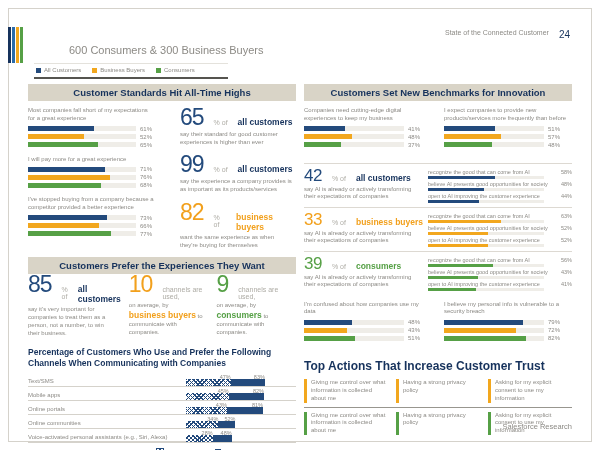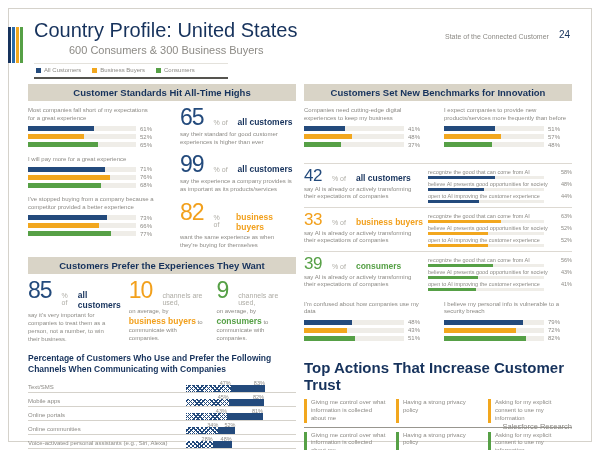--- a/index.html
+++ b/index.html
@@ -6,21 +6,21 @@
   .page{position:relative;width:600px;height:450px;background:#fff;overflow:hidden;
         font-family:"Liberation Sans",sans-serif;color:#8C8A85;}
   .page-frame{position:absolute;left:8px;top:8px;right:8px;bottom:8px;border:1px solid #D5D2CB;}
 
   .logo{position:absolute;left:8px;top:27px;height:36px;display:flex;gap:1px;}
   .logo span{width:3px;height:100%;}
   .s1{background:#16325C}.s2{background:#2A6BAA}.s3{background:#F2A71E}.s4{background:#56A046}
 
   .title{position:absolute;left:34px;top:19px;font-size:20px;color:#16325C;}
   .subtitle{position:absolute;left:34px;top:44px;font-size:11px;color:#8C8A85;margin-left:35px;}
-  .meta{position:absolute;right:30px;top:29px;display:flex;align-items:flex-end;gap:10px;}
+  .meta{position:absolute;right:30px;top:29px;display:flex;align-items:flex-start;gap:10px;}
   .meta .rname{font-size:7px;color:#8C8A85;}
   .meta .pagenum{font-size:10px;color:#16325C;}
 
   .legend{position:absolute;left:34px;top:63px;width:190px;display:flex;gap:11px;align-items:center;
           padding:3px 2px 4px;border-top:1px solid #E4E2DC;border-bottom:2px solid #55544F;}
   .legend-item{display:flex;align-items:center;gap:3px;font-size:6px;color:#8C8A85;}
   .sw{width:5px;height:5px;display:inline-block;}
   .sw-all{background:#234A7C}.sw-bb{background:#F2A71E}.sw-con{background:#56A046}
 
   .col{position:absolute;top:84px;width:268px;}
@@ -41,21 +41,21 @@
 
   .callout{margin-bottom:8px;}
   .co-line{display:flex;align-items:baseline;gap:10px;}
   .co-num{font-size:23px;color:#234A7C;line-height:.95;letter-spacing:-1px;}
   .co-pct{font-size:7px;color:#AEACA5;}
   .co-group{font-size:8.5px;font-weight:bold;color:#16325C;}
   .txt-orange{color:#F2A01C!important}
   .txt-green{color:#56A046!important}
   .co-caption{font-size:6px;color:#8C8A85;line-height:1.3;margin-top:2px;padding-right:4px;}
 
-  .dictate-row{display:flex;gap:8px;margin-top:6px;}
+  .dictate-row{display:flex;gap:8px;}
   .d-stat{flex:1;}
 
   .chart-title{font-size:8.5px;font-weight:bold;color:#16325C;line-height:1.35;margin:9px 0 3px;}
   .chan-row{position:relative;height:13px;border-bottom:1px solid #D5D2CB;}
   .chan-label{position:absolute;left:0;bottom:2px;font-size:6px;color:#8C8A85;width:155px;line-height:1;}
   .chan-bar{position:absolute;left:158px;bottom:0;width:95px;height:7px;}
   .chan-total{position:absolute;left:0;top:0;height:100%;background:#234A7C;}
   .hatch{background-color:#fff;background-image:
       repeating-linear-gradient(45deg,#234A7C 0 1px,transparent 1px 3px),
       repeating-linear-gradient(-45deg,#234A7C 0 1px,transparent 1px 3px);}
@@ -78,21 +78,21 @@
   .ai-right{flex:1;padding-top:1px;}
   .ai-num{font-size:17px;line-height:.95;letter-spacing:-.5px;color:#234A7C;}
   .ai-caption{font-size:6px;color:#8C8A85;line-height:1.25;margin-top:2px;padding-right:12px;}
   .mini{margin-bottom:2px;}
   .mini-top{display:flex;align-items:baseline;}
   .mini-label{flex:1;font-size:5.5px;color:#8C8A85;white-space:nowrap;overflow:hidden;}
   .mini-val{font-size:5.5px;color:#8C8A85;margin-left:2px;}
   .mini-track{height:3px;background:#EFEDE8;margin-top:1px;width:116px;}
   .mini-fill{height:100%;}
 
-  .actions-title{font-size:15px;font-weight:bold;color:#16325C;margin:8px 0 2px;}
+  .actions-title{font-size:12px;font-weight:bold;color:#16325C;margin:8px 0 2px;}
   .actions-row{display:flex;gap:8px;padding:4px 0;}
   .actions-row.first{border-bottom:1px solid #98968F;}
   .action-item{flex:1;border-left:3px solid;padding-left:4px;font-size:6px;color:#8C8A85;line-height:1.3;}
   .row-bb .action-item{border-color:#F2A71E;}
   .row-con .action-item{border-color:#56A046;}
 
   .credit{position:absolute;right:28px;bottom:19px;font-size:7.5px;color:#8C8A85;}
 </style>
 </head>
 <body>
@@ -100,21 +100,20 @@
 <div class="page">
   <div class="page-frame"></div>
 
   <div class="logo">
     <span class="s1"></span>
     <span class="s2"></span>
     <span class="s3"></span>
     <span class="s4"></span>
   </div>
 
-  <div class="title">Country Profile: United States</div>
   <div class="subtitle">600 Consumers &amp; 300 Business Buyers</div>
   <div class="meta">
     <span class="rname">State of the Connected Customer</span>
     <span class="pagenum">24</span>
   </div>
 
   <div class="legend">
     <span class="legend-item">
       <span class="sw sw-all"></span>
       <span>All Customers</span>

